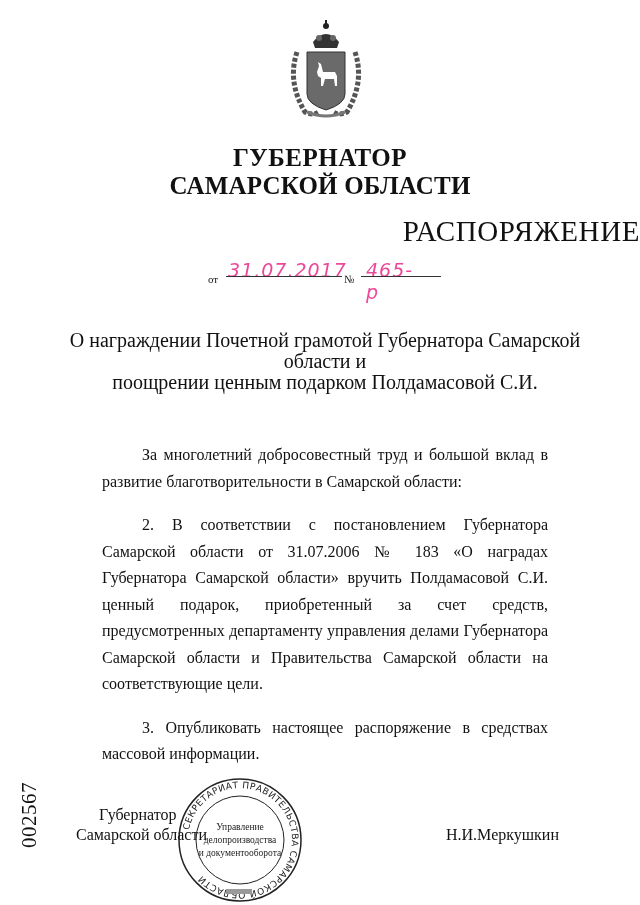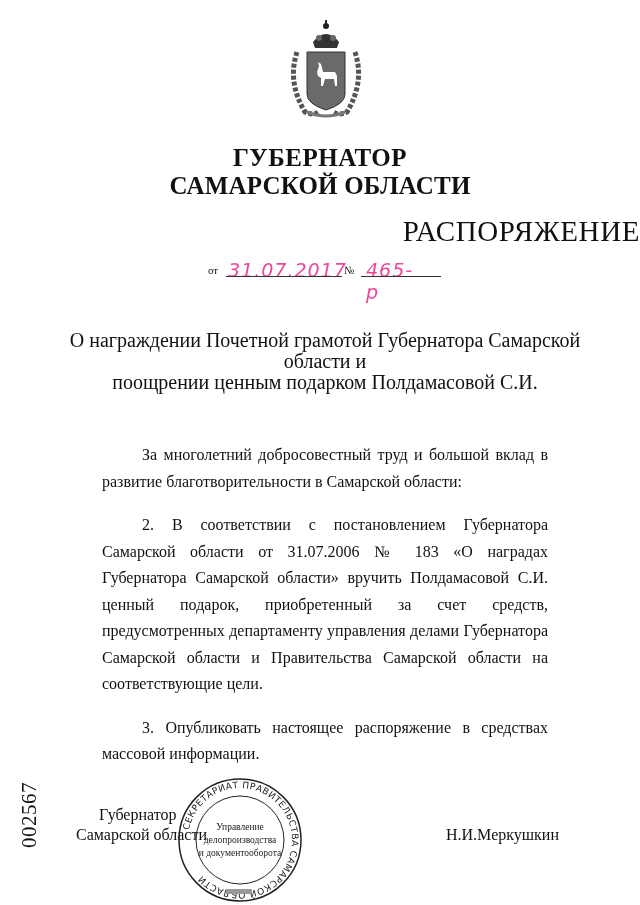--- a/index.html
+++ b/index.html
@@ -4,21 +4,21 @@
 <style>
   html, body { margin:0; padding:0; background:#ffffff; }
   body { width:640px; height:905px; position:relative; overflow:hidden;
          font-family:"Liberation Serif", "DejaVu Serif", serif; color:#111; }
   .abs { position:absolute; }
   .emblem { left:283px; top:12px; width:86px; height:110px; }
   .title1 { left:0; width:640px; top:144px; text-align:center; font-weight:bold; font-size:25px; letter-spacing:0.5px; }
   .title2 { left:0; width:640px; top:172px; text-align:center; font-weight:bold; font-size:25px; letter-spacing:0.2px; }
   .title3 { left:0; width:640px; top:215px; text-align:right; font-size:29px; letter-spacing:0.6px; }
   .reqline { left:208px; top:253px; height:26px; font-size:12px; }
-  .reqline .lbl { position:absolute; top:11px; font-size:11px; }
+  .reqline .lbl { position:absolute; top:20px; font-size:11px; }
   .reqline .hw { position:absolute; top:6px; font-family:"DejaVu Sans", sans-serif; font-style:italic; font-size:19px; color:#ec4899; letter-spacing:1px; }
   .reqline .ul { position:absolute; top:23px; height:1px; background:#333; }
   .subject { left:60px; width:530px; top:330px; text-align:center; font-size:20px; line-height:21px; }
   .body { left:85px; width:480px; top:425px; font-size:16px; line-height:26.5px; text-align:justify; }
   .body p { margin:17px; text-indent:40px; }
   .regnum { left:14px; top:780px; width:30px; height:70px; }
   .regnum span { position:absolute; left:50%; top:50%; transform:translate(-50%,-50%) rotate(-90deg); font-size:21px; white-space:nowrap; letter-spacing:0.5px; }
   .sig-title1 { left:99px; top:806px; font-size:16px; }
   .sig-title2 { left:76px; top:826px; font-size:16px; }
   .sig-name { left:446px; top:826px; font-size:16px; }

